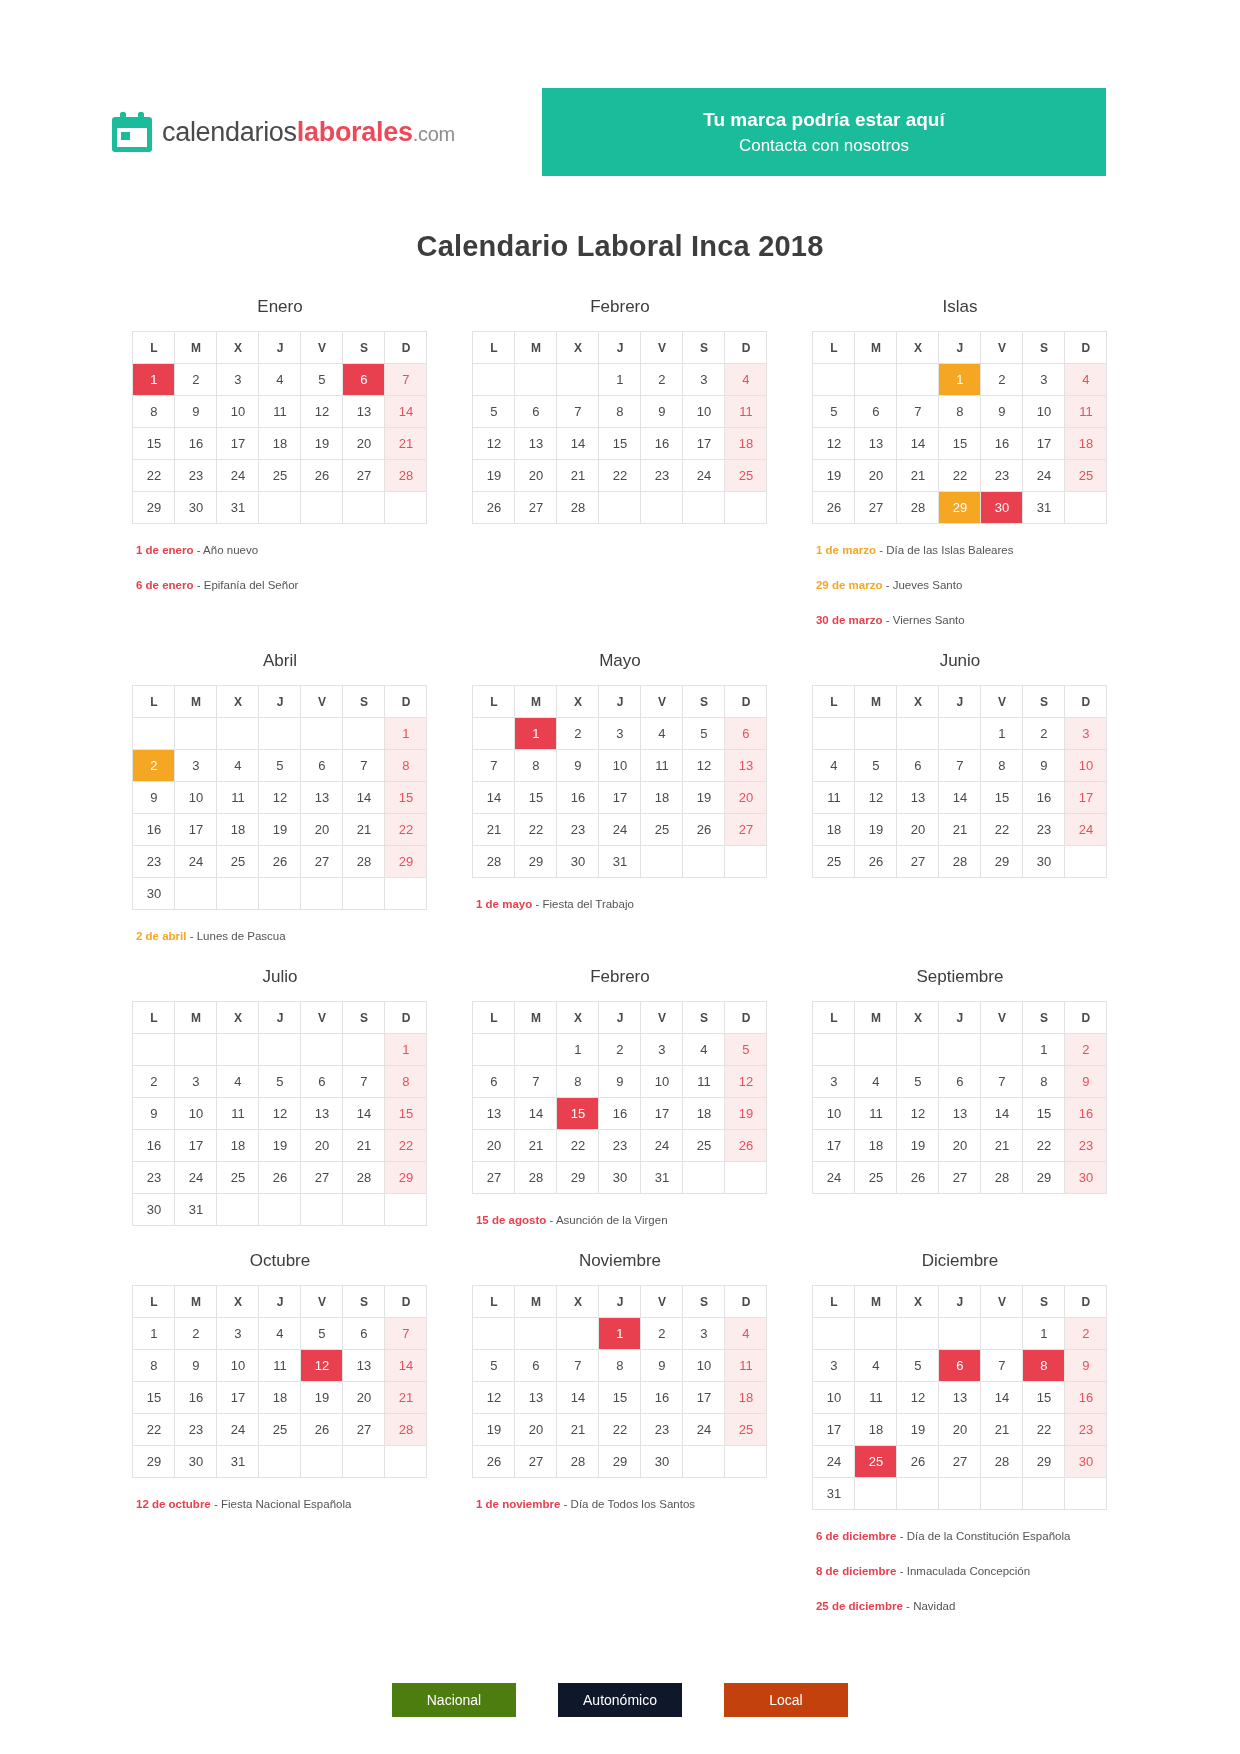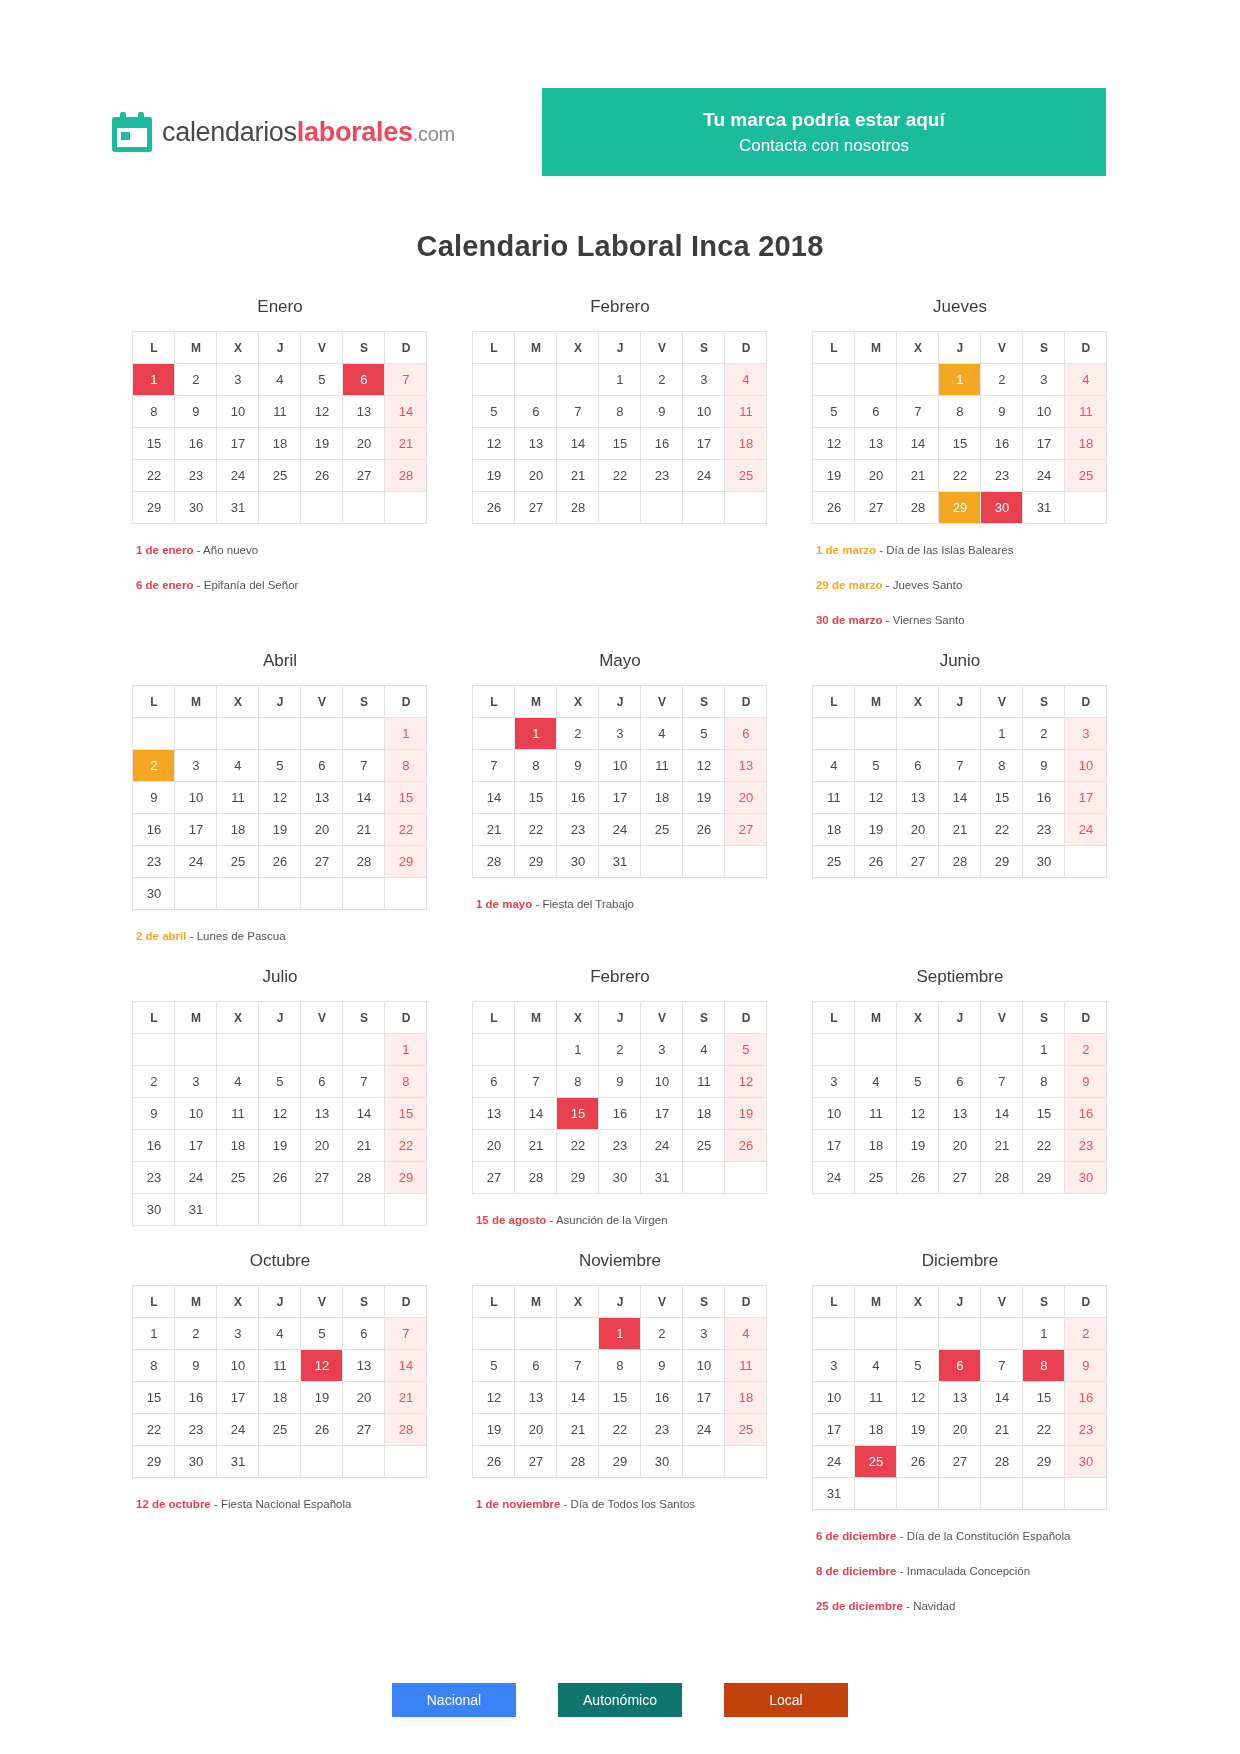--- a/index.html
+++ b/index.html
@@ -164,22 +164,22 @@
     gap: 42px;
     margin-top: 46px;
   }
   .chip {
     color: #ffffff;
     font-size: 14px;
     padding: 9px 22px;
     min-width: 80px;
     text-align: center;
   }
-  .chip.nat { background: #3b82f6; }
-  .chip.auto { background: #0f766e; }
+  .chip.nat { background: #4d7c0f; }
+  .chip.auto { background: #0f172a; }
   .chip.local { background: #c2410c; }
 </style>
 </head>
 <body>
 
 <div class="page">
 
   <div class="header">
     <div class="logo-wrap">
       <span class="logo-icon">
@@ -328,21 +328,21 @@
               <td>28</td>
               <td class="empty">&nbsp;</td>
               <td class="empty">&nbsp;</td>
               <td class="empty">&nbsp;</td>
               <td class="empty">&nbsp;</td>
             </tr>
           </tbody>
         </table>
       </div>
       <div class="month-block month-cell">
-        <div class="month-title">Jueves</div>
+        <div class="month-title">Islas</div>
         <table class="cal">
           <thead>
             <tr>
               <th>L</th>
               <th>M</th>
               <th>X</th>
               <th>J</th>
               <th>V</th>
               <th>S</th>
               <th>D</th>

